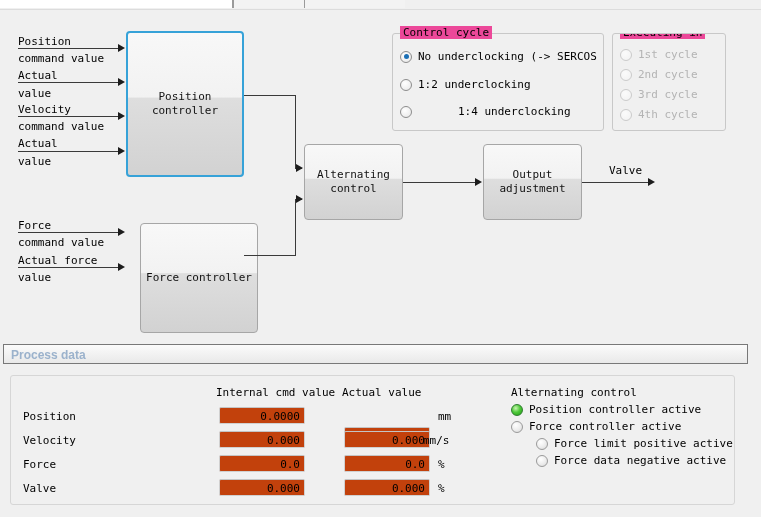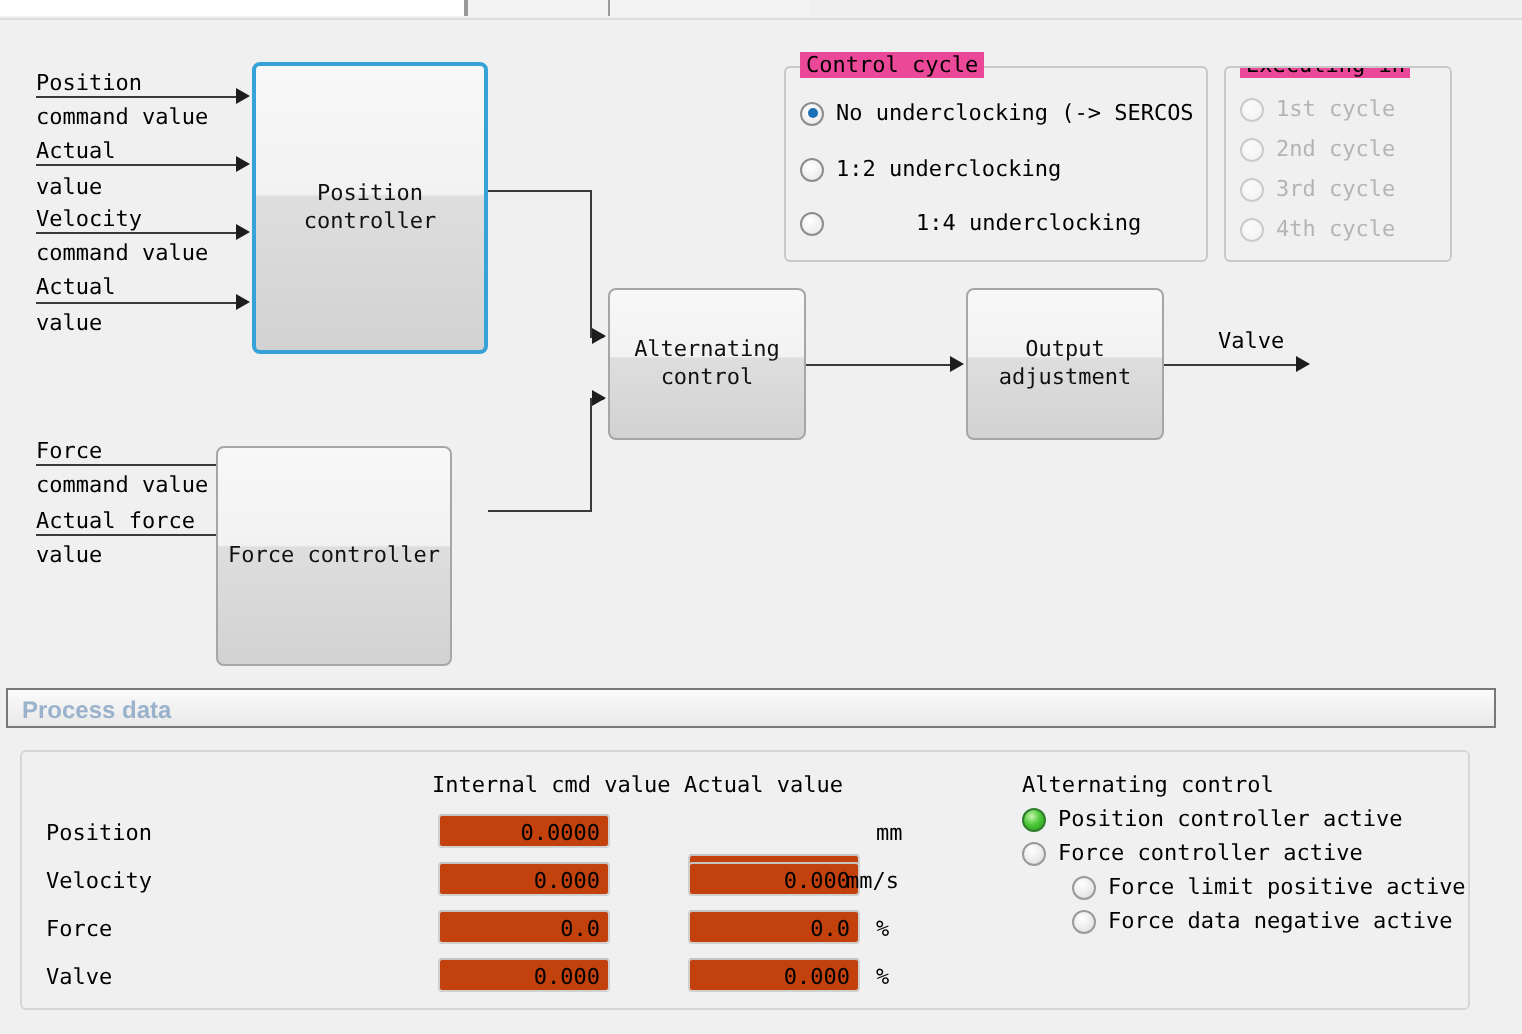--- a/index.html
+++ b/index.html
@@ -28,21 +28,21 @@
   .blk{position:absolute;border-radius:4px;
     background:linear-gradient(to bottom,#f8f8f8 0%,#f2f2f2 45%,#dedede 46%,#d2d2d2 100%);
     box-sizing:border-box;
     display:flex;align-items:center;justify-content:center;text-align:center;
     font-family:"DejaVu Sans Mono","Liberation Mono",monospace;font-size:11px;
     line-height:14px;color:#111;}
   .blk.sel{border:2px solid #36a2d8;}
   .blk.norm{border:1px solid #a6a6a6;}
 
   #pos-ctrl{left:126px;top:22px;width:118px;height:146px;}
-  #force-ctrl{left:108px;top:214px;width:118px;height:110px;}
+  #force-ctrl{left:140px;top:214px;width:118px;height:110px;}
   #alt-ctrl{left:304px;top:135px;width:99px;height:76px;}
   #out-adj{left:483px;top:135px;width:99px;height:76px;}
 
   
   .inlabel{position:absolute;font-size:11px;color:#000;white-space:nowrap;
     font-family:"DejaVu Sans Mono","Liberation Mono",monospace;}
 
   
   .hline{position:absolute;height:0;border-top:1.5px solid #3a3a3a;}
   .vline{position:absolute;width:0;border-left:1.5px solid #3a3a3a;}

